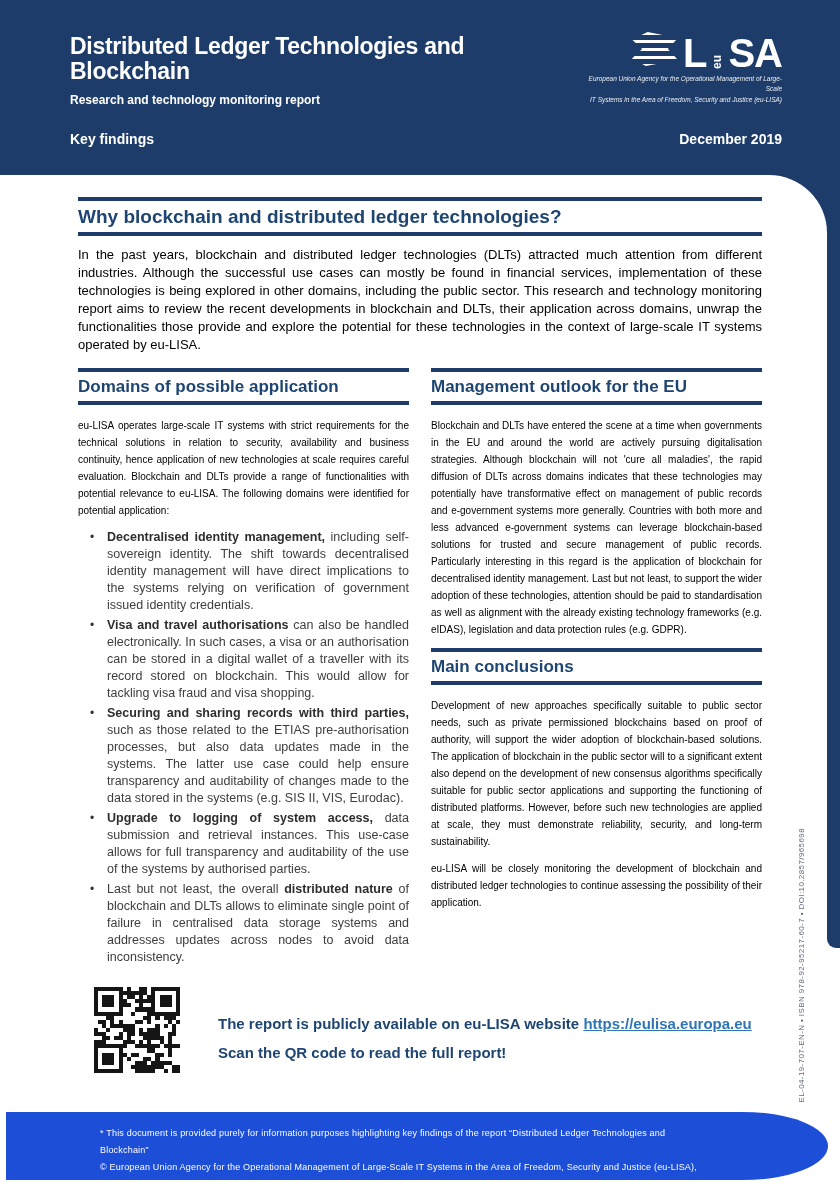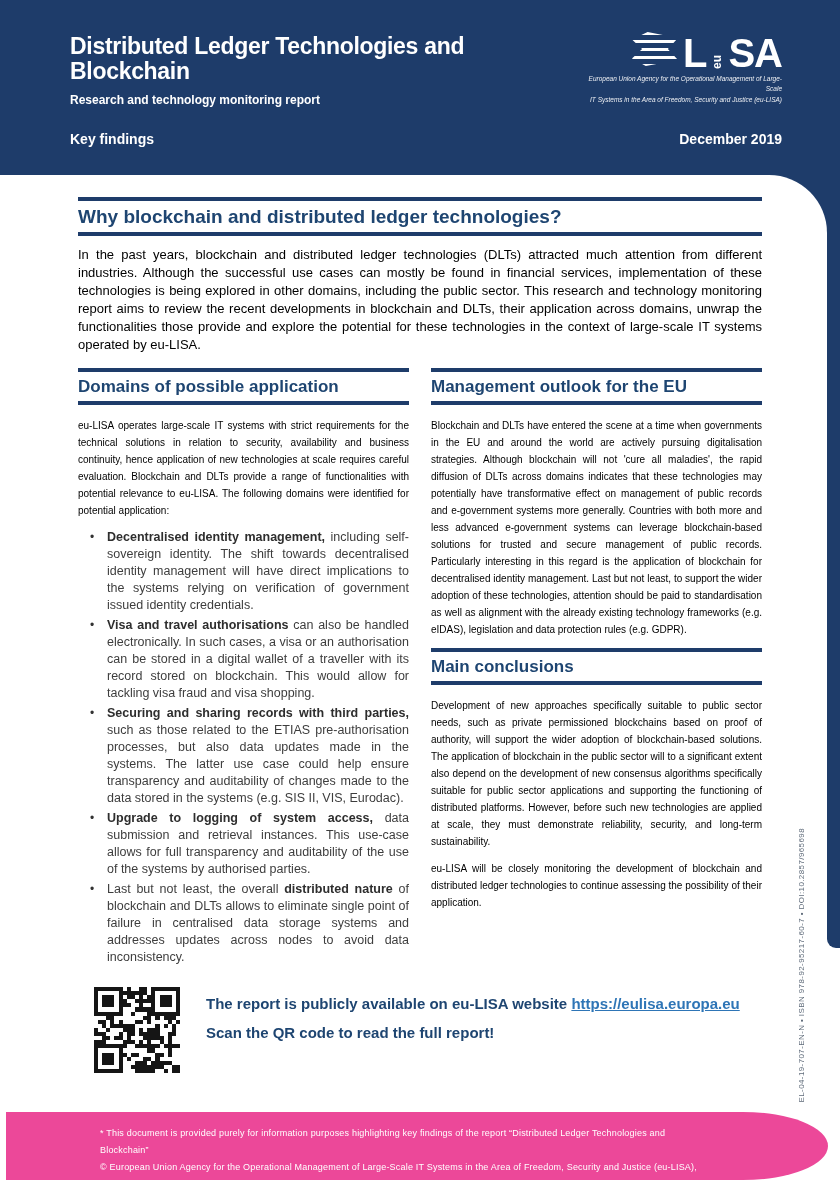--- a/index.html
+++ b/index.html
@@ -38,30 +38,30 @@
   .cols{display:flex;gap:22px;align-items:flex-start;margin-top:6px;}
   .col{flex:1;min-width:0;}
   .col .para{font-size:10px;line-height:17px;margin-bottom:10px;}
   .bullets{margin:6px 0 0 12px;}
   .bullet{display:flex;gap:8px;margin-bottom:3px;}
   .dot{flex:0 0 9px;font-size:12px;line-height:17px;color:#333;}
   .btxt{flex:1;font-size:12.5px;line-height:17px;color:#3d3d3d;text-align:justify;margin:0;}
   .btxt b{color:#2e2e2e;}
   .mc{margin-top:16px;}
   
-  .report-row{display:flex;gap:26px;align-items:flex-start;margin:18px 0 0 16px;}
+  .report-row{display:flex;gap:38px;align-items:flex-end;margin:18px 0 0 16px;}
   .qr{width:86px;height:86px;}
   .report-text{padding-top:4px;}
   .rl1,.rl2{font-size:15px;font-weight:bold;color:#1e4571;margin:4px 0 12px;}
   .rlink{color:#2e75b6;text-decoration:underline;font-weight:bold;cursor:pointer;}
   
   .side-note{position:absolute;right:34px;bottom:86px;writing-mode:vertical-rl;
              transform:rotate(180deg);font-size:8px;color:#5f6b7a;letter-spacing:.4px;z-index:2;}
   
-  .footer-band{position:absolute;left:6px;bottom:9px;width:822px;height:68px;background:#ec4899;
+  .footer-band{position:absolute;left:6px;bottom:9px;width:822px;height:68px;background:#1d4ed8;
                border-radius:0 85px 85px 0 / 0 34px 34px 0;box-sizing:border-box;
                padding:13px 120px 0 94px;z-index:2;}
   .fline{font-size:9px;line-height:17px;color:#fff;margin:0;letter-spacing:.2px;}
 </style>
 </head>
 <body>
 
 <div class="page">
 
   <div class="stripe"></div>

